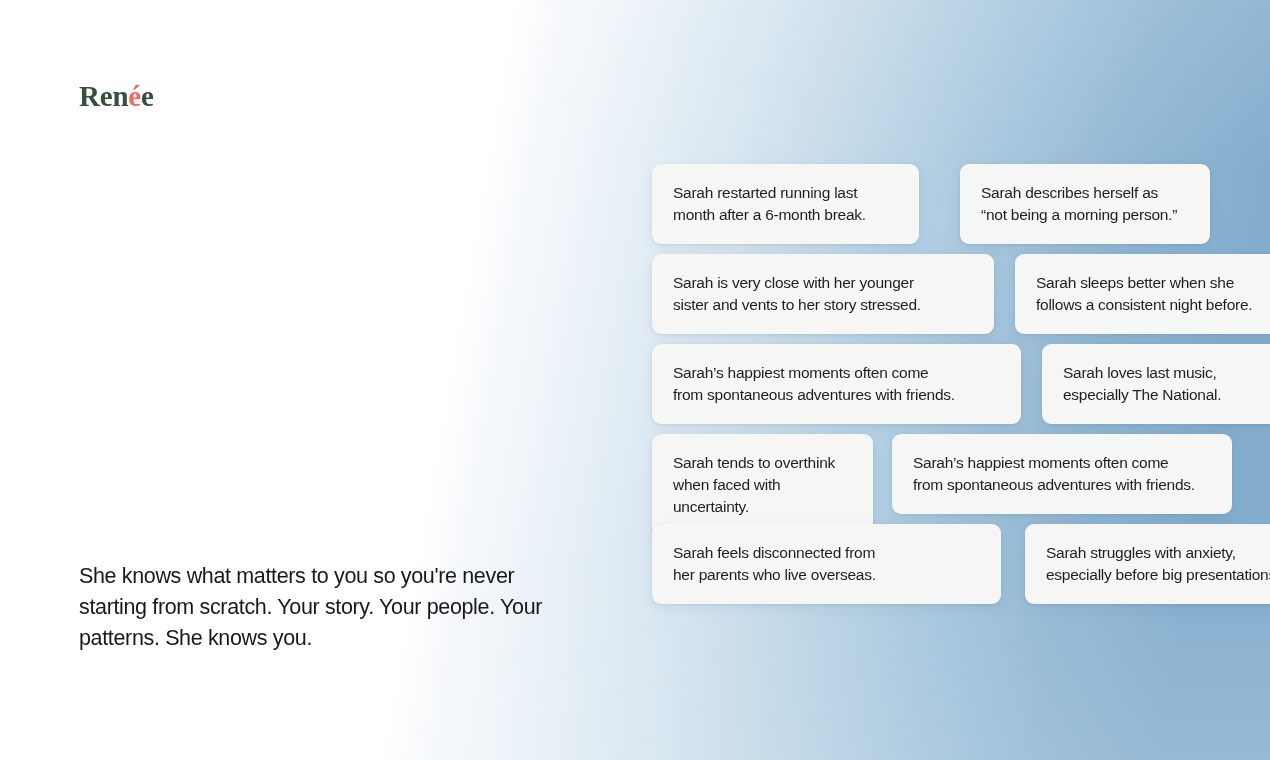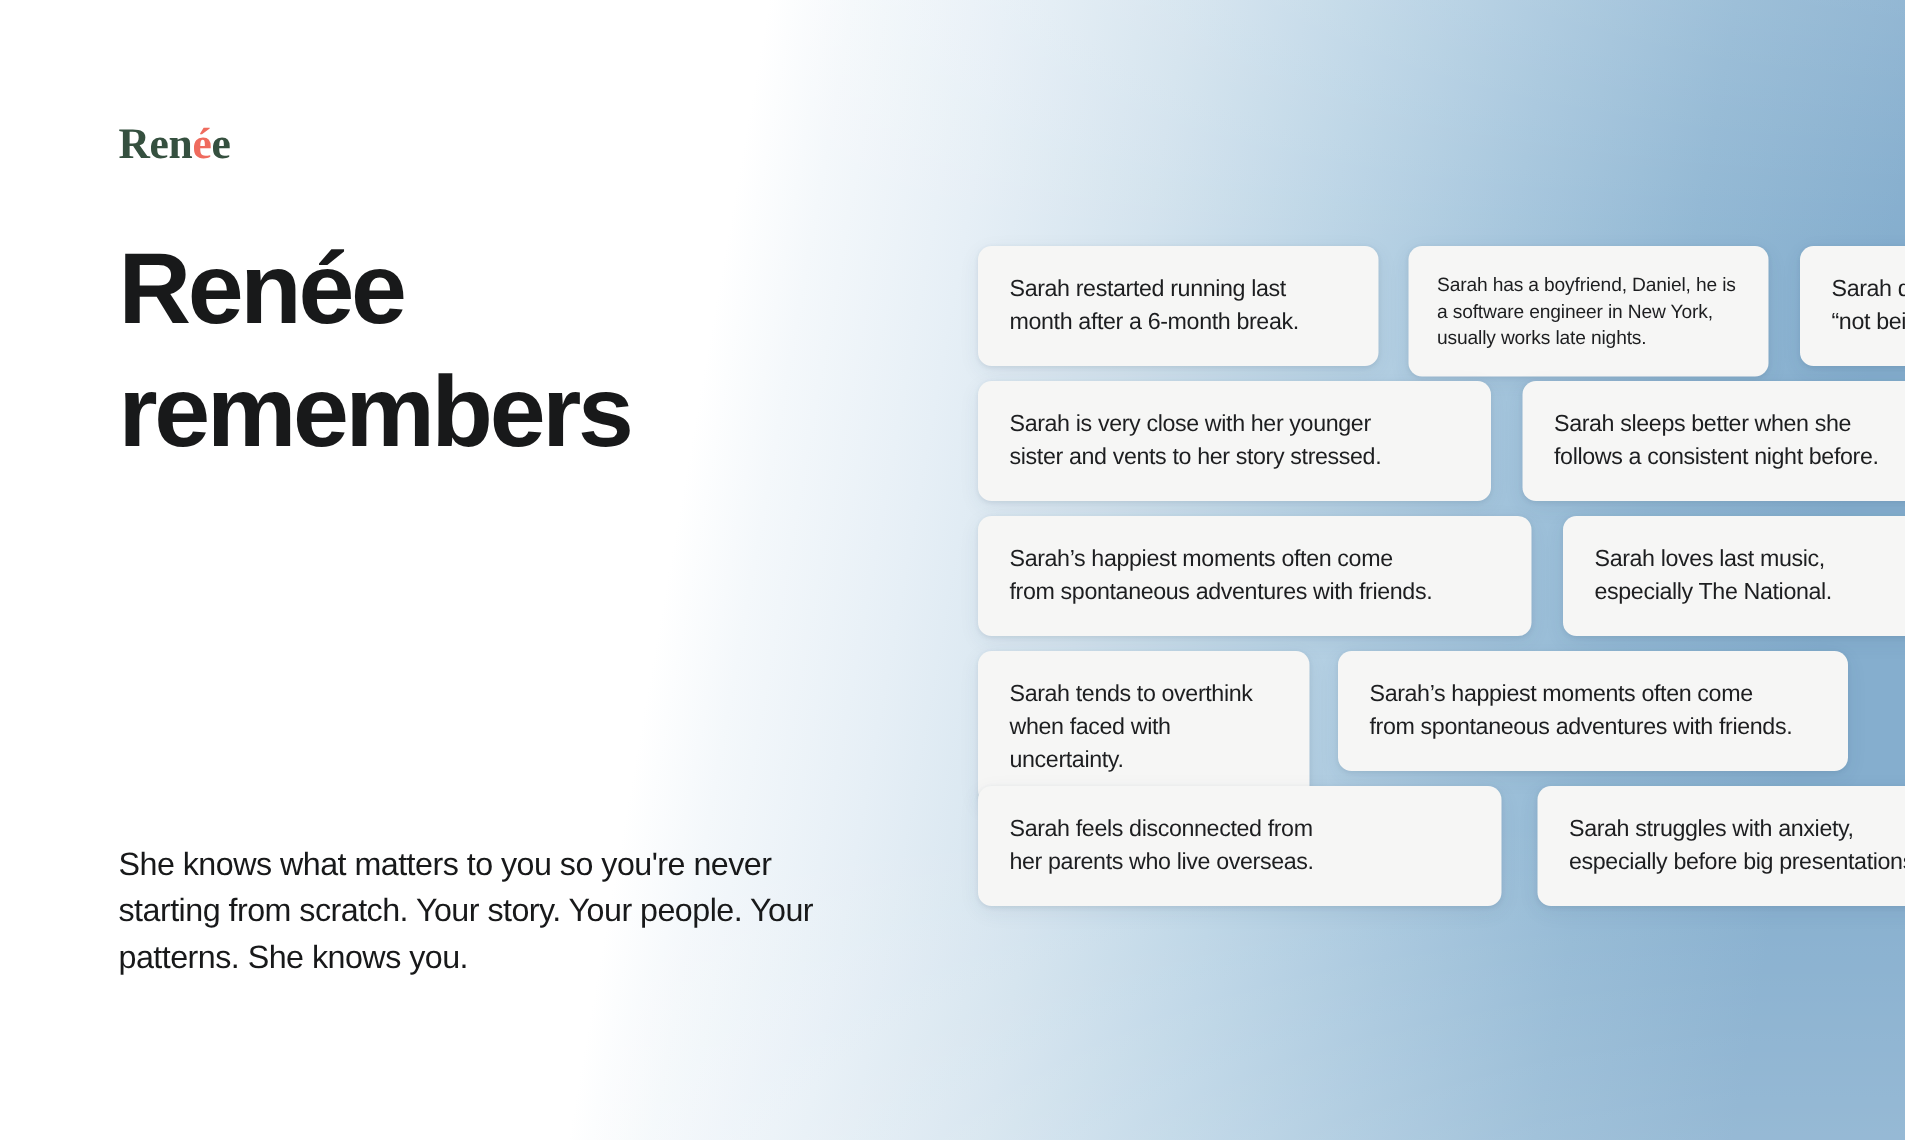--- a/index.html
+++ b/index.html
@@ -178,40 +178,33 @@
 <body>
 
 <div id="page">
 
   <div id="bg-shade"></div>
 
   <div id="left-col">
 
     <div id="brand-logo"><span>Ren</span><span class="accent-mark">é</span><span>e</span></div>
 
-    <h1 id="page-title">Renée
-remembers</h1>
 
     <p id="page-subtitle">She knows what matters to you so you're never starting from scratch. Your story. Your people. Your patterns. She knows you.</p>
 
   </div>
 
   <div id="memory-board">
 
     <div class="memory-row" id="memory-row-1">
       <div class="memory-card size-md" style="width:267px">
         <span class="card-text">Sarah restarted running last
 month after a 6-month break.</span>
       </div>
       <div class="spacer gap-a"></div>
-      <div class="memory-card size-sm" style="width:240px">
-        <span class="card-text">Sarah has a boyfriend, Daniel, he is
-a software engineer in New York,
-usually works late nights.</span>
-      </div>
       <div class="spacer gap-b"></div>
       <div class="memory-card size-md" style="width:250px">
         <span class="card-text">Sarah describes herself as
 “not being a morning person.”</span>
       </div>
     </div>
 
     <div class="memory-row" id="memory-row-2">
       <div class="memory-card size-md" style="width:342px">
         <span class="card-text">Sarah is very close with her younger

